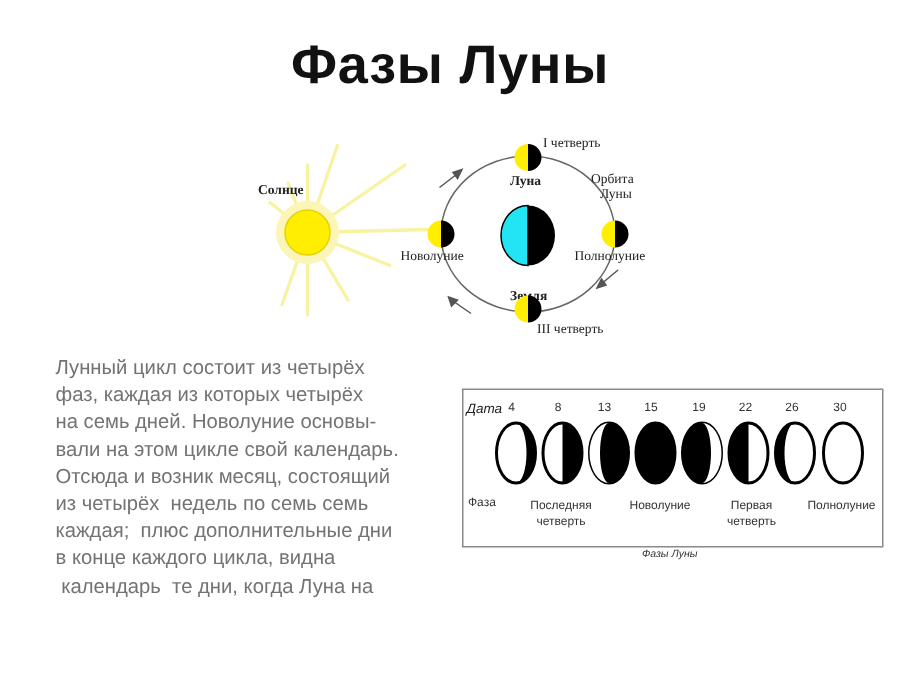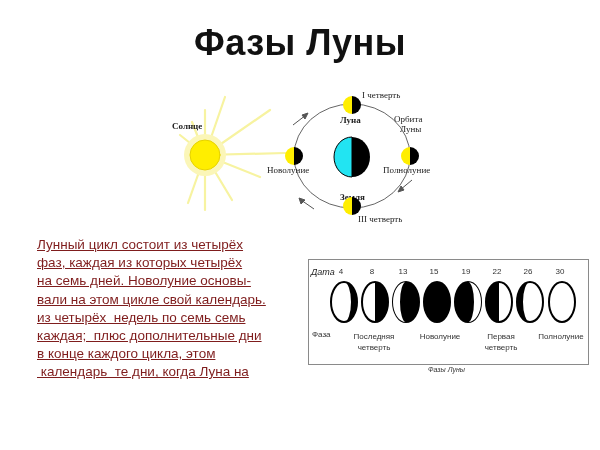--- a/index.html
+++ b/index.html
@@ -1,21 +1,21 @@
 <!DOCTYPE html>
 <html><head>
 <meta charset="utf-8">
 <style>
   html, body { margin:0; padding:0; background:#ffffff; }
   body { width:600px; height:450px; position:relative; overflow:hidden; font-family:"Liberation Sans", sans-serif; }
   .title { position:absolute; left:0; width:600px; top:22px; text-align:center; font-size:36px; font-weight:bold; color:#111; letter-spacing:0.5px; font-family:"Liberation Sans", sans-serif; }
   .orbit-svg { position:absolute; left:150px; top:85px; }
   .serif-lbl { font-family:"Liberation Serif", serif; font-size:9px; fill:#222; }
   .serif-bold { font-family:"Liberation Serif", serif; font-size:9px; font-weight:bold; fill:#222; }
-  .text-block { position:absolute; left:37px; top:236px; width:260px; font-size:13.5px; line-height:18.2px; color:#7f1d1d; font-family:"Liberation Sans", sans-serif;text-decoration:underline; }
+  .text-block { position:absolute; left:37px; top:236px; width:260px; font-size:13.5px; line-height:18.2px; color:#737373; font-family:"Liberation Sans", sans-serif; }
   .text-block div { white-space:pre; }
   .table-box { position:absolute; left:308px; top:259px; width:279px; height:104px; border:1px solid #8a8a8a; background:#fff; }
   .phases-svg { position:absolute; left:308px; top:259px; }
   .caption { position:absolute; left:428px; top:366px; font-size:7px; font-style:italic; color:#333; font-family:"Liberation Sans", sans-serif; }
   .tbl-lbl { font-family:"Liberation Sans", sans-serif; font-size:8px; fill:#333; }
   .tbl-it { font-family:"Liberation Sans", sans-serif; font-size:9px; font-style:italic; fill:#222; }
 </style>
 </head>
 <body>
 
@@ -80,23 +80,24 @@
   <text class="serif-lbl" x="117" y="88">Новолуние</text>
   <text class="serif-lbl" x="233" y="88">Полнолуние</text>
   <text class="serif-lbl" x="208" y="137">III четверть</text>
 </svg>
 
 <div class="text-block">
   <div>Лунный цикл состоит из четырёх</div>
   <div>фаз, каждая из которых четырёх</div>
   <div>на семь дней. Новолуние основы-</div>
   <div>вали на этом цикле свой календарь.</div>
+  <div>Отсюда и возник месяц, состоящий</div>
   <div>из четырёх  недель по семь семь</div>
   <div>каждая;  плюс дополнительные дни</div>
-  <div>в конце каждого цикла, этом</div>
+  <div>в конце каждого цикла, видна</div>
   <div> календарь  те дни, когда Луна на</div>
 </div>
 
 <div class="table-box"></div>
 <svg class="phases-svg" width="281" height="106" viewBox="0 0 281 106">
   <text class="tbl-it" x="3" y="16">Дата</text>
   <text class="tbl-lbl" x="33" y="15" text-anchor="middle">4</text>
   <text class="tbl-lbl" x="64" y="15" text-anchor="middle">8</text>
   <text class="tbl-lbl" x="95" y="15" text-anchor="middle">13</text>
   <text class="tbl-lbl" x="126" y="15" text-anchor="middle">15</text>

